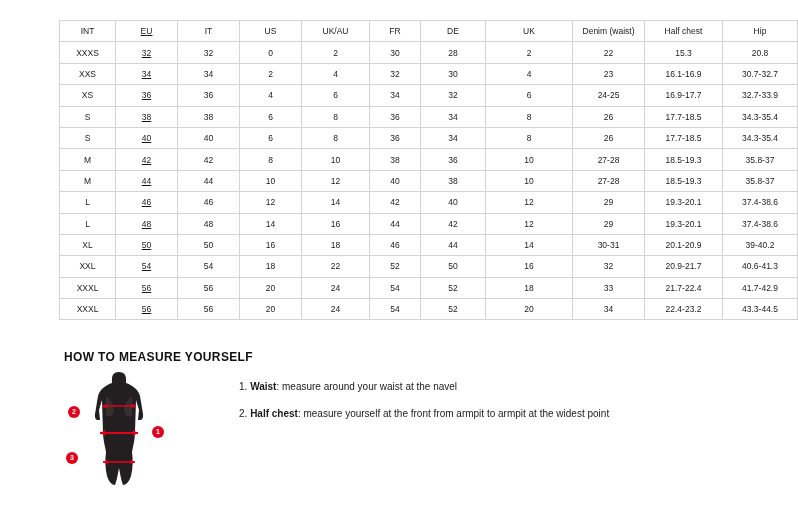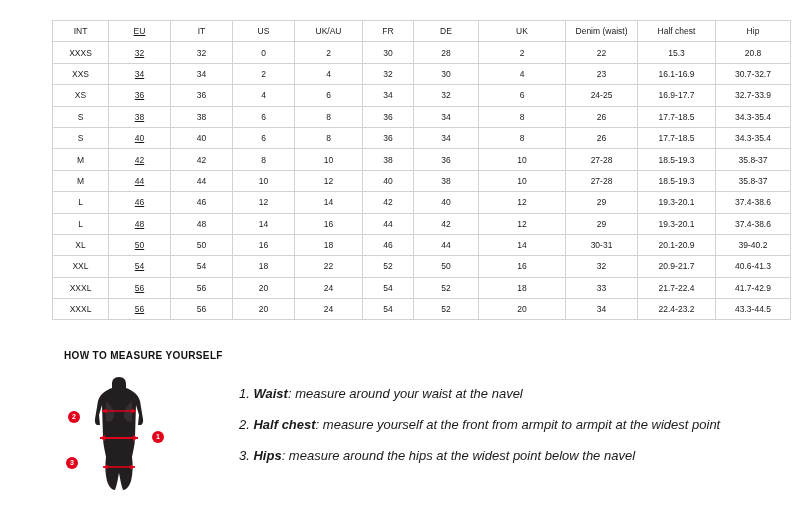--- a/index.html
+++ b/index.html
@@ -14,21 +14,21 @@
   }
   #page {
     position: relative;
     width: 798px;
     height: 519px;
     overflow: hidden;
   }
   
   #size-table-wrap {
     position: absolute;
-    left: 52px;
+    left: 59px;
     top: 20px;
     width: 670px;
   }
   table.size-table {
     border-collapse: collapse;
     width: 670px;
     table-layout: fixed;
   }
   table.size-table th,
   table.size-table td {
@@ -60,48 +60,46 @@
   .c10 { width: 75px; }
 
   
   #howto {
     position: absolute;
     left: 64px;
     top: 350px;
     width: 680px;
   }
   #howto-title {
-    font-size: 10px;
+    font-size: 12px;
     font-weight: bold;
     letter-spacing: 0.35px;
     color: #111;
-    margin-bottom: 8px;
   }
   #howto-body {
     position: relative;
     display: flex;
     align-items: flex-start;
   }
   #figure-area {
     position: relative;
     width: 115px;
     height: 130px;
     flex: 0 0 115px;
   }
   #steps {
     margin-left: 60px;
     padding-top: 16px;
   }
   .step {
-    font-size: 13px;
+    font-size: 10px;
     line-height: 1.4;
     color: #1a1a1a;
     margin-bottom: 13px;
     white-space: nowrap;
-    font-style: italic;
   }
   .step b { font-weight: bold; }
 
   
   .torso {
     position: absolute;
     left: 28px;
     top: 6px;
     width: 54px;
     height: 120px;
@@ -353,22 +351,18 @@
 
       <div id="steps">
         <div class="step">
           <span>1.</span>
           <b>Waist</b><span>: measure around your waist at the navel</span>
         </div>
         <div class="step">
           <span>2.</span>
           <b>Half chest</b><span>: measure yourself at the front from armpit to armpit at the widest point</span>
         </div>
-        <div class="step">
-          <span>3.</span>
-          <b>Hips</b><span>: measure around the hips at the widest point below the navel</span>
-        </div>
       </div>
 
     </div>
   </div>
 
 </div>
 
 </body></html>

